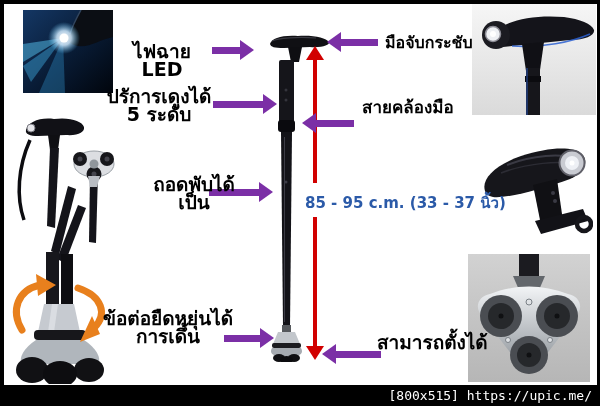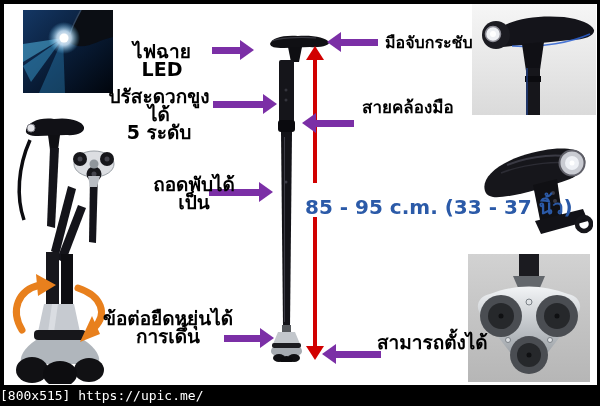--- a/index.html
+++ b/index.html
@@ -6,31 +6,31 @@
   .stage{
     position:relative;width:600px;height:406px;background:#ffffff;overflow:hidden;
     font-family:"DejaVu Sans","Liberation Sans",sans-serif;
   }
   
   .frame-top{position:absolute;left:0;top:0;width:600px;height:4px;background:#000;}
   .frame-left{position:absolute;left:0;top:0;width:4px;height:406px;background:#000;}
   .frame-right{position:absolute;right:0;top:0;width:3px;height:406px;background:#000;}
   .footer-bar{
     position:absolute;left:0;bottom:0;width:600px;height:21px;background:#000;
-    color:#fff;display:flex;align-items:center;
-    box-sizing:border-box;
+    color:#fff;display:flex;align-items:center;justify-content:flex-end;
+    padding-right:8px;box-sizing:border-box;
     font-family:"DejaVu Sans Mono","Liberation Mono",monospace;font-size:13px;
   }
   .photo{position:absolute;}
   
   .lbl{position:absolute;color:#000;font-weight:bold;font-size:19px;line-height:18px;}
   .lbl span{display:block;}
   .lbl.center{text-align:center;}
   .measure-lbl{
-    position:absolute;color:#2b5aa8;font-weight:bold;font-size:20px;white-space:nowrap;
+    position:absolute;color:#2b5aa8;font-weight:bold;font-size:15px;white-space:nowrap;
   }
   
   .parrow{position:absolute;height:20px;display:flex;align-items:center;}
   .parrow .a-shaft{flex:1;height:7px;background:#7b2fa6;}
   .parrow.dir-right .a-head{
     width:0;height:0;border-top:10px solid transparent;border-bottom:10px solid transparent;
     border-left:14px solid #7b2fa6;
   }
   .parrow.dir-left{flex-direction:row-reverse;}
   .parrow.dir-left .a-head{
@@ -236,21 +236,21 @@
   <div class="parrow dir-left" style="left:322px;top:344px;width:59px">
     <div class="a-shaft"></div>
       <div class="a-head"></div>
   </div>
 
   <div class="lbl center" style="left:116px;top:42px;width:92px">
     <span>ไฟฉาย LED</span>
   </div>
 
   <div class="lbl center" style="left:103px;top:87px;width:112px">
-    <span>ปรัสะดวกขูงได้</span>
+    <span>ปรัการเดูงได้</span>
     <span>5 ระดับ</span>
   </div>
 
   <div class="lbl center" style="left:138px;top:175px;width:112px">
     <span>ถอดพับได้เป็น</span>
   </div>
 
   <div class="lbl center" style="left:100px;top:309px;width:136px">
     <span>ข้อต่อยืดหยุ่นได้</span>
     <span>การเดึ้น</span>

